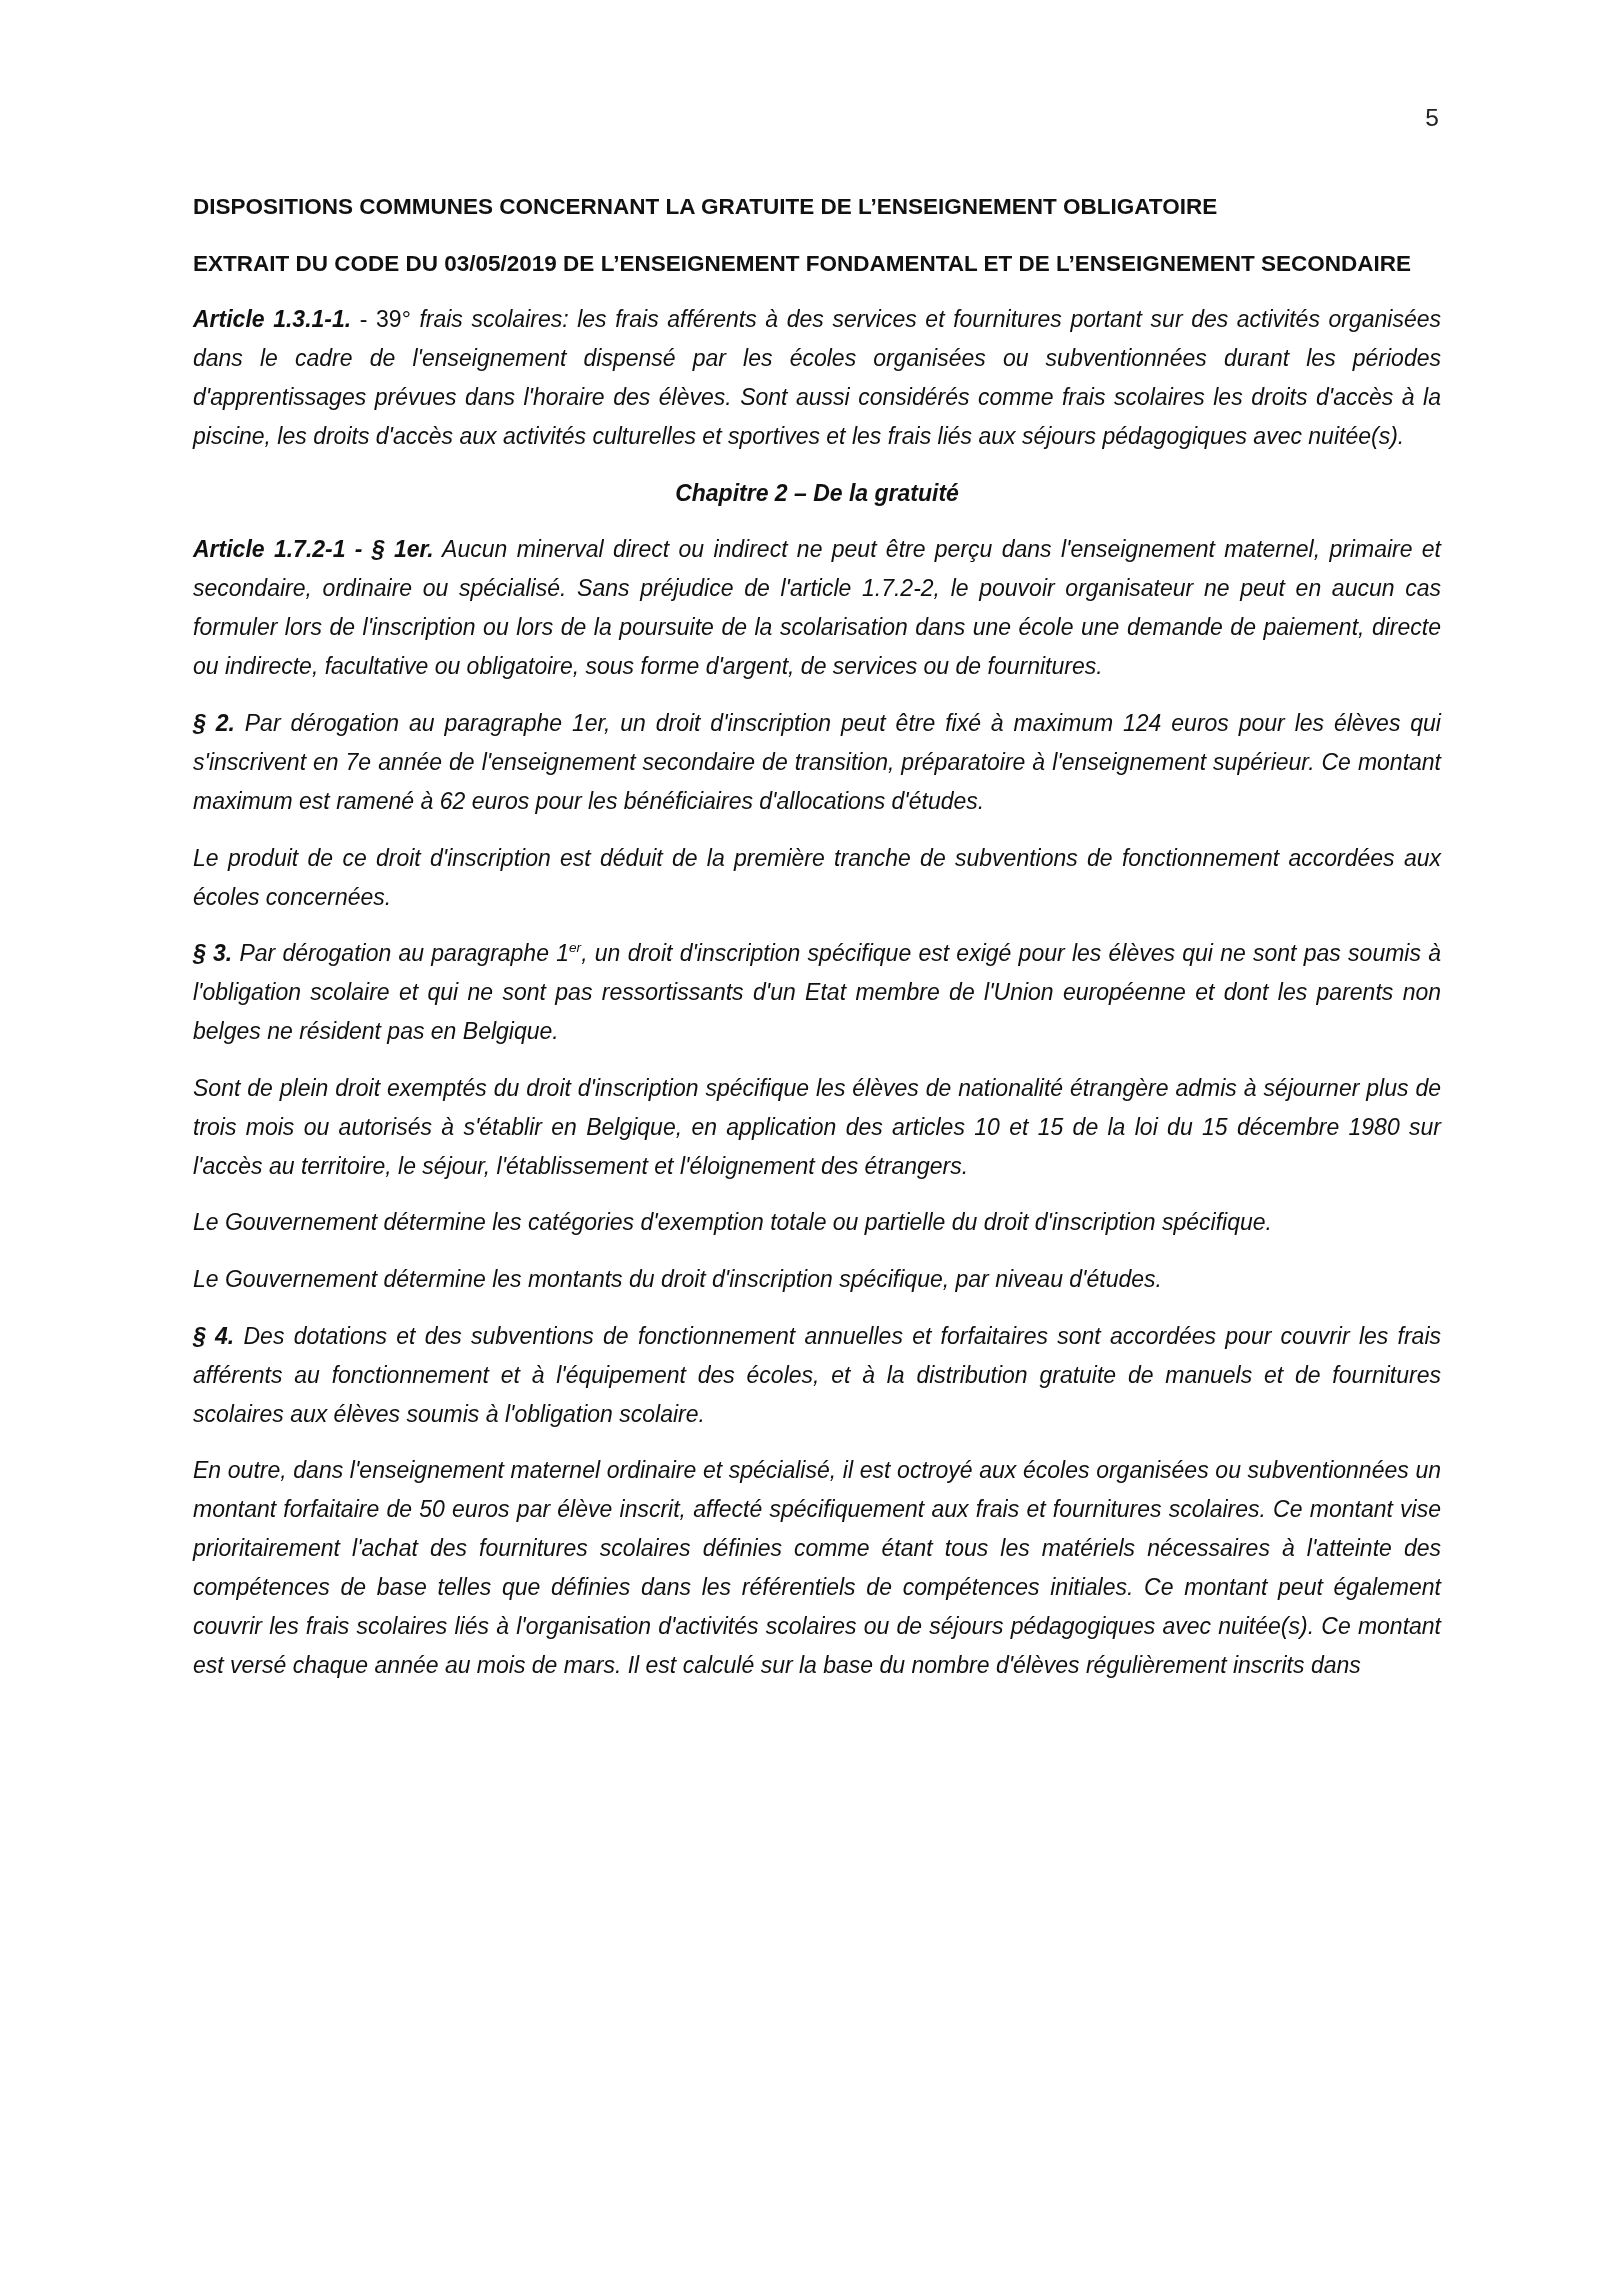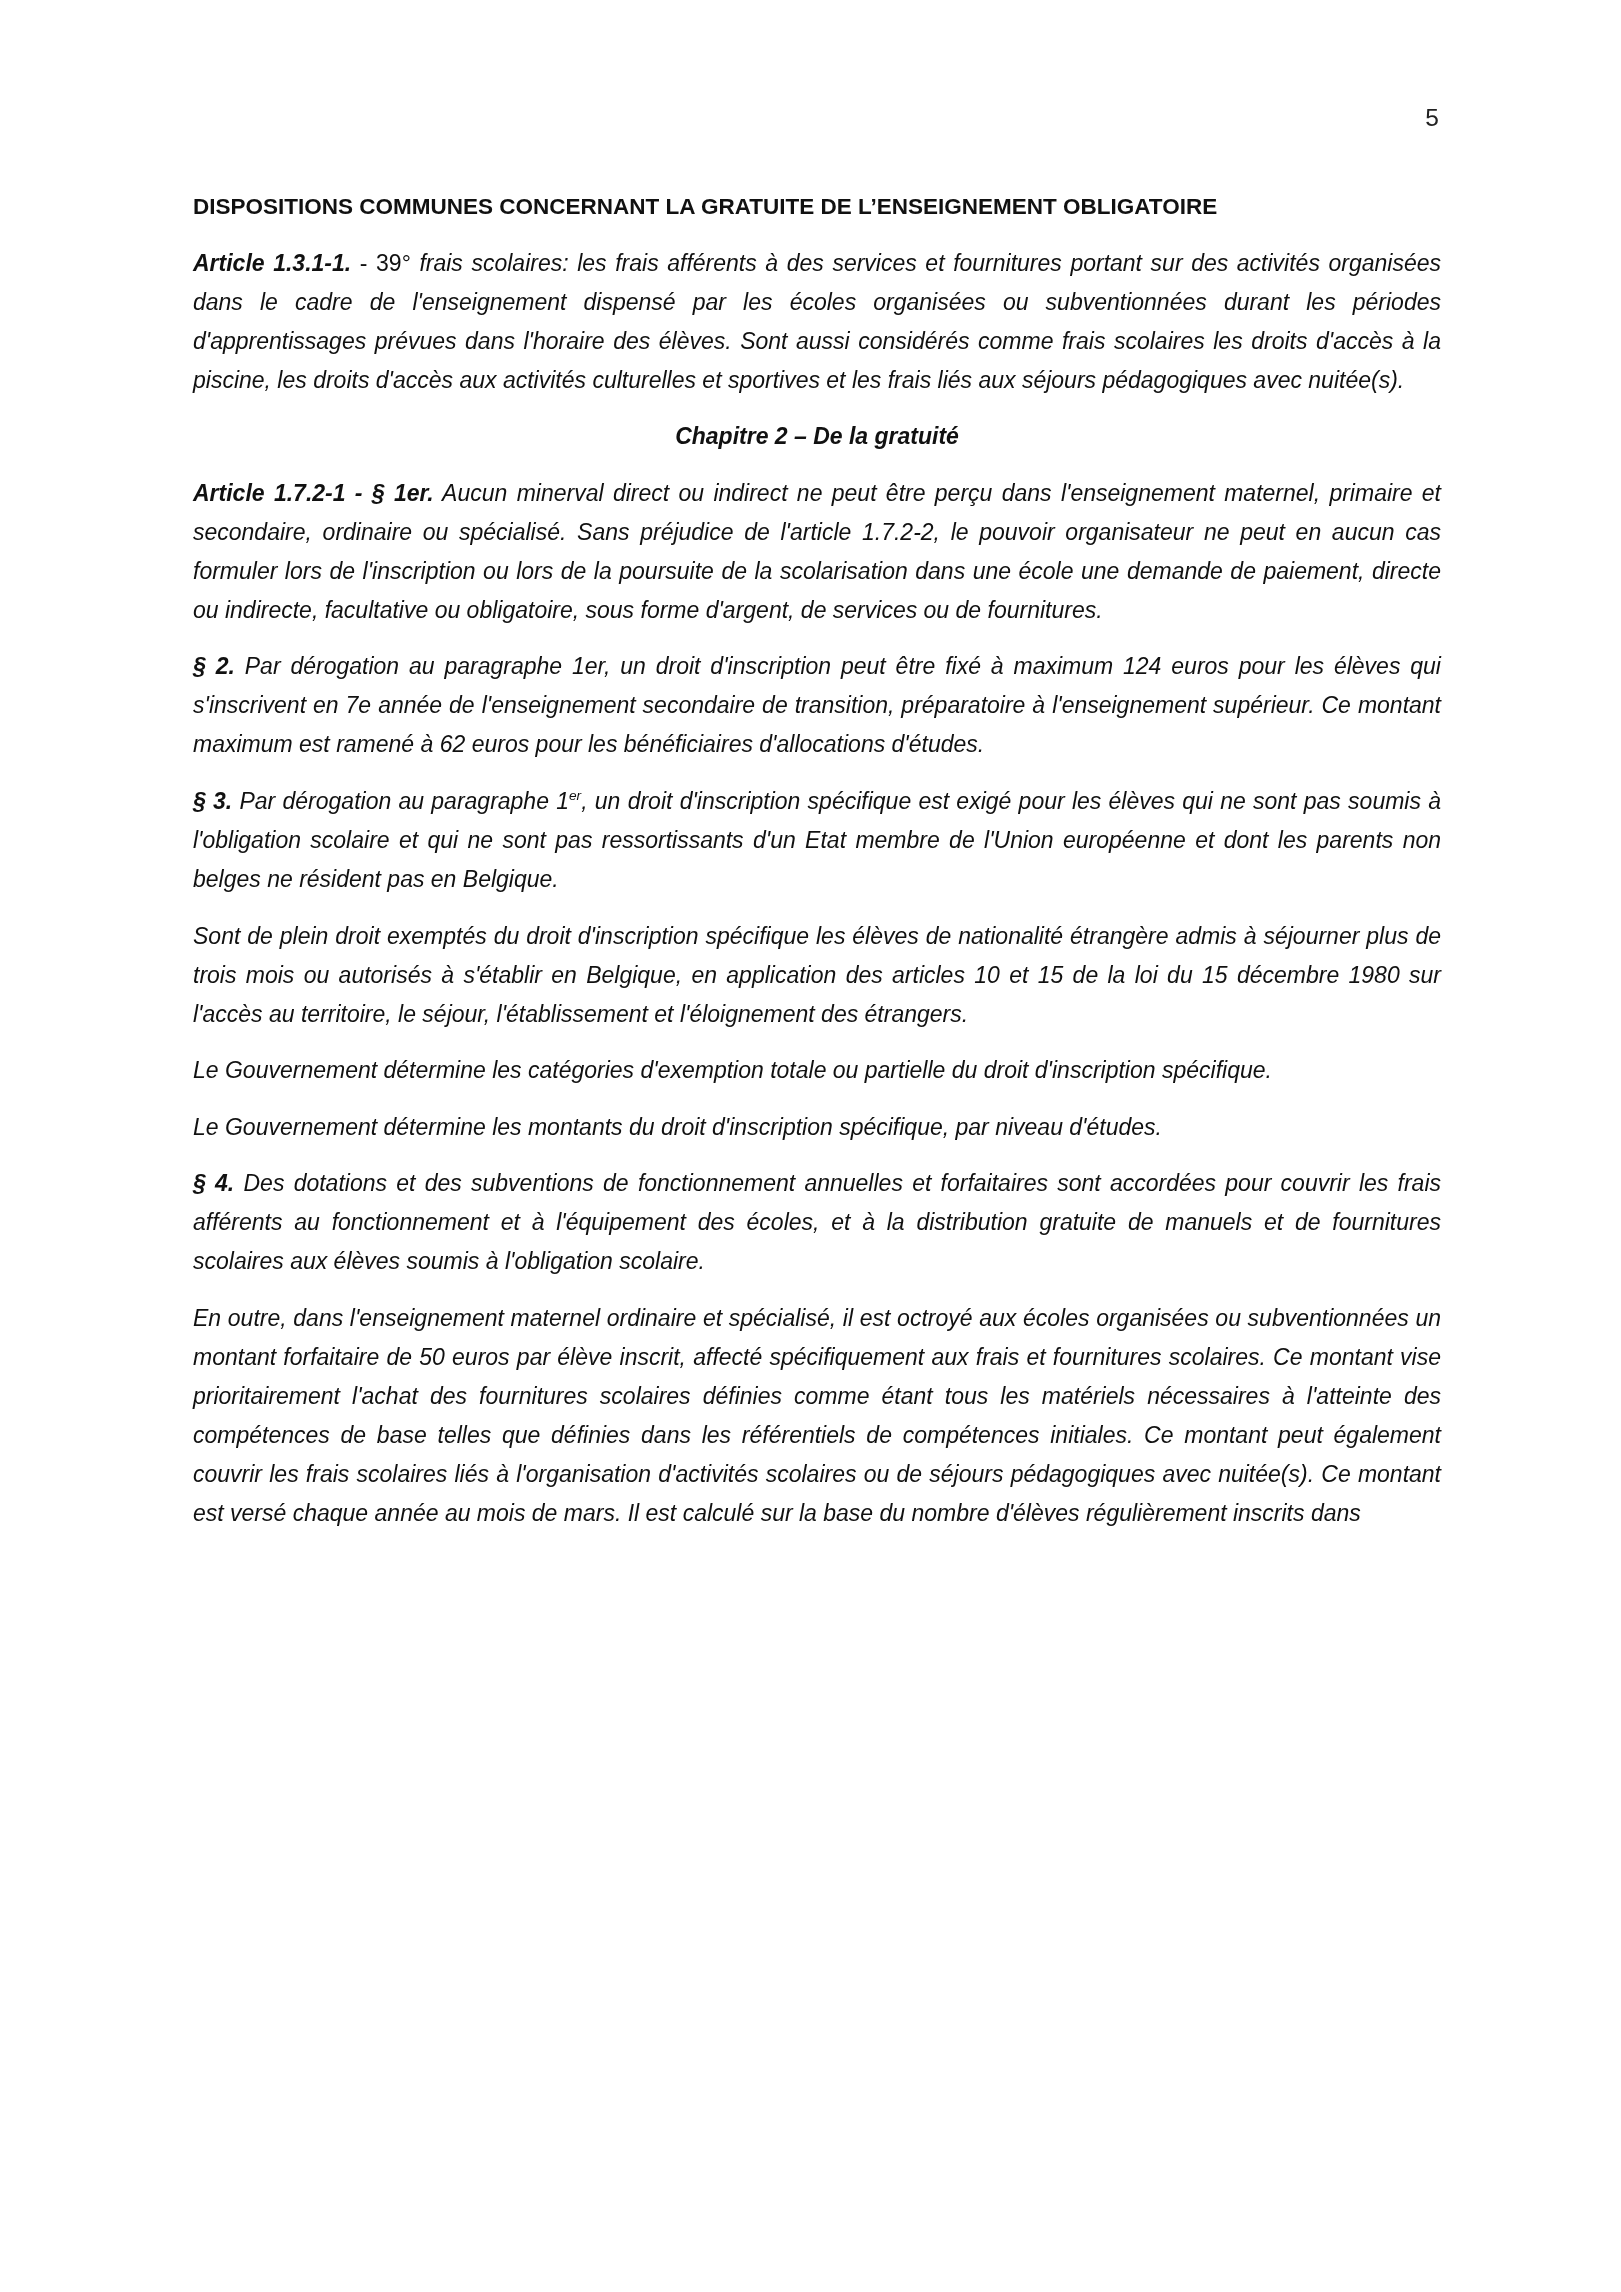--- a/index.html
+++ b/index.html
@@ -28,34 +28,36 @@
   sup { font-size: 13.7px; line-height: 0; }
 </style>
 </head>
 <body>
 
 <div class="page">
   <div class="page-number">5</div>
 
   <div class="content">
     <p class="heading">DISPOSITIONS COMMUNES CONCERNANT LA GRATUITE DE L’ENSEIGNEMENT OBLIGATOIRE</p>
+    <p class="heading">EXTRAIT DU CODE DU 03/05/2019 DE L’ENSEIGNEMENT FONDAMENTAL ET DE L’ENSEIGNEMENT SECONDAIRE</p>
 
     <p class="para">
       <span class="lead">Article 1.3.1-1.</span><span class="upright"> - </span><span class="upright">39°</span><span> frais scolaires: les frais afférents à des services et fournitures portant sur des activités organisées dans le cadre de l'enseignement dispensé par les écoles organisées ou subventionnées durant les périodes d'apprentissages prévues dans l'horaire des élèves. Sont aussi considérés comme frais scolaires les droits d'accès à la piscine, les droits d'accès aux activités culturelles et sportives et les frais liés aux séjours pédagogiques avec nuitée(s).</span>
     </p>
 
     <p class="chapter">Chapitre 2 – De la gratuité</p>
 
     <p class="para">
       <span class="lead">Article 1.7.2-1 - § 1er.</span><span> Aucun minerval direct ou indirect ne peut être perçu dans l'enseignement maternel, primaire et secondaire, ordinaire ou spécialisé. Sans préjudice de l'article 1.7.2-2, le pouvoir organisateur ne peut en aucun cas formuler lors de l'inscription ou lors de la poursuite de la scolarisation dans une école une demande de paiement, directe ou indirecte, facultative ou obligatoire, sous forme d'argent, de services ou de fournitures.</span>
     </p>
 
     <p class="para">
       <span class="lead">§ 2.</span><span> Par dérogation au paragraphe 1er, un droit d'inscription peut être fixé à maximum 124 euros pour les élèves qui s'inscrivent en 7e année de l'enseignement secondaire de transition, préparatoire à l'enseignement supérieur. Ce montant maximum est ramené à 62 euros pour les bénéficiaires d'allocations d'études.</span>
     </p>
+    <p class="para">Le produit de ce droit d'inscription est déduit de la première tranche de subventions de fonctionnement accordées aux écoles concernées.</p>
 
     <p class="para">
       <span class="lead">§ 3.</span><span> Par dérogation au paragraphe 1</span><sup>er</sup><span>, un droit d'inscription spécifique est exigé pour les élèves qui ne sont pas soumis à l'obligation scolaire et qui ne sont pas ressortissants d'un Etat membre de l'Union européenne et dont les parents non belges ne résident pas en Belgique.</span>
     </p>
     <p class="para">Sont de plein droit exemptés du droit d'inscription spécifique les élèves de nationalité étrangère admis à séjourner plus de trois mois ou autorisés à s'établir en Belgique, en application des articles 10 et 15 de la loi du 15 décembre 1980 sur l'accès au territoire, le séjour, l'établissement et l'éloignement des étrangers.</p>
     <p class="para">Le Gouvernement détermine les catégories d'exemption totale ou partielle du droit d'inscription spécifique.</p>
     <p class="para">Le Gouvernement détermine les montants du droit d'inscription spécifique, par niveau d'études.</p>
 
     <p class="para">
       <span class="lead">§ 4.</span><span> Des dotations et des subventions de fonctionnement annuelles et forfaitaires sont accordées pour couvrir les frais afférents au fonctionnement et à l'équipement des écoles, et à la distribution gratuite de manuels et de fournitures scolaires aux élèves soumis à l'obligation scolaire.</span>

